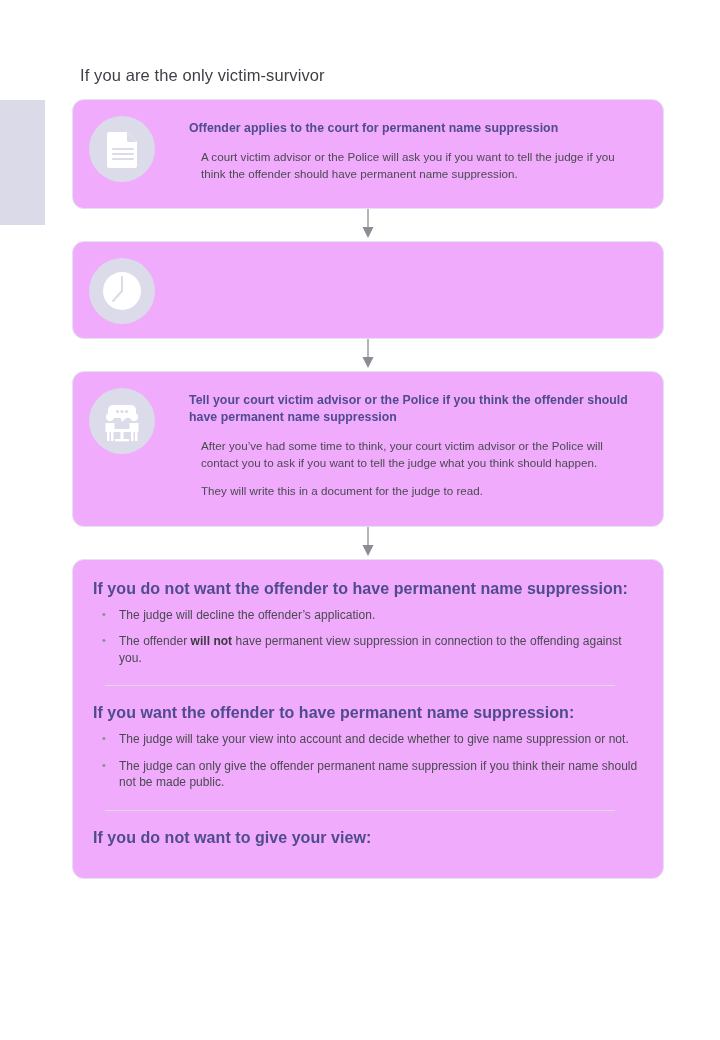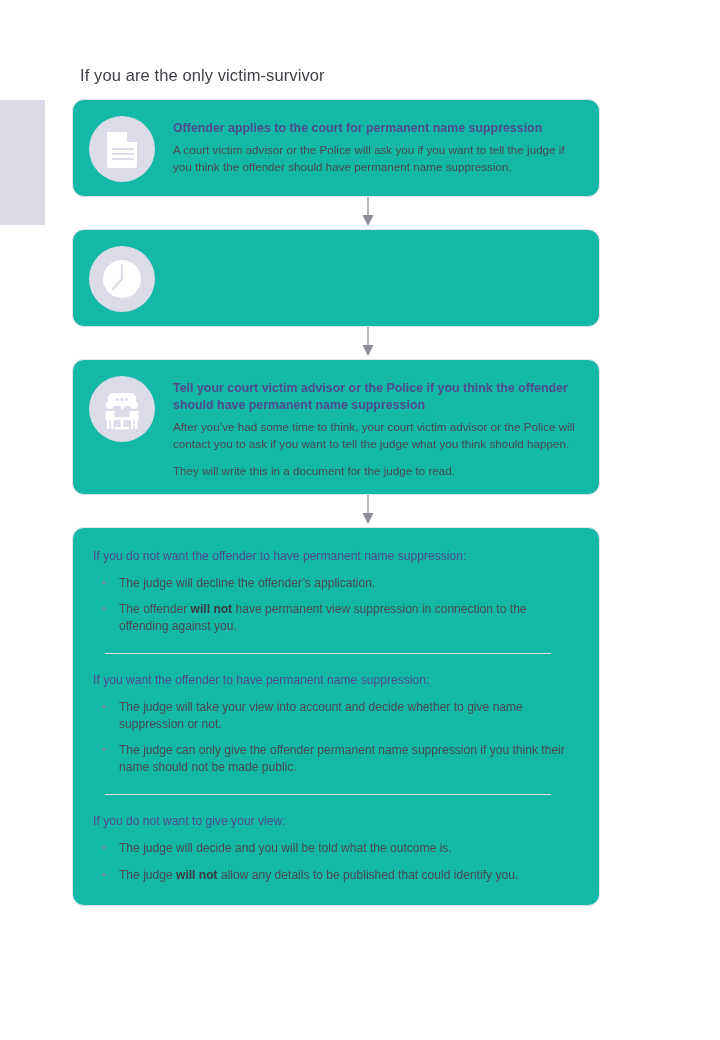--- a/index.html
+++ b/index.html
@@ -38,23 +38,24 @@
   .flow {
     position: absolute;
     left: 72px;
     top: 99px;
     width: 592px;
   }
 
   .card {
     border: 1px solid #e3e2ef;
     border-radius: 12px;
-    background: #14b8a6;
+    background: #f0abfc;
     box-sizing: border-box;
-    width: 528px;
+    width: 592px;
+    gap: 16px;
   }
 
   .step {
     display: flex;
     align-items: flex-start;
     padding: 14px 18px 14px 16px;
   }
 
   .icon-wrap {
     flex: 0 0 auto;
@@ -73,21 +74,21 @@
     font-size: 12.3px;
     line-height: 17px;
     margin: 0 0 5px 0;
     letter-spacing: .05px;
   }
 
   .step-text {
     color: #4a4a50;
     font-size: 11.6px;
     line-height: 16.5px;
-    margin: 0;
+    margin: 12px;
     letter-spacing: .03px;
   }
   .step-text + .step-text { margin-top: 11px; }
 
   
   .connector {
     height: 32px;
     position: relative;
   }
   .connector svg {
@@ -96,22 +97,22 @@
     top: 0;
     transform: translateX(-50%);
   }
 
   
   .outcome {
     padding: 20px 24px 22px 20px;
   }
   .outcome-head {
     color: #4f4b8e;
-    font-weight: normal;
-    font-size: 12px;
+    font-weight: bold;
+    font-size: 16px;
     line-height: 17px;
     margin: 0 0 10px 0;
     letter-spacing: .05px;
   }
   .bullets { list-style: none; margin: 0; padding: 0; }
   .bullets li {
     position: relative;
     padding-left: 26px;
     margin-bottom: 10px;
     color: #4a4a50;
@@ -247,20 +248,16 @@
       <ul class="bullets">
         <li><span>The judge will take your view into account and decide whether to give name suppression or not.</span></li>
         <li><span>The judge can only give the offender permanent name suppression if you think their name should not be made public.</span></li>
       </ul>
     </div>
 
     <div class="divider"></div>
 
     <div>
       <p class="outcome-head">If you do not want to give your view:</p>
-      <ul class="bullets">
-        <li><span>The judge will decide and you will be told what the outcome is.</span></li>
-        <li><span>The judge </span><b>will not</b><span> allow any details to be published that could identify you.</span></li>
-      </ul>
     </div>
 
   </div>
 </div>
 
 </body></html>

